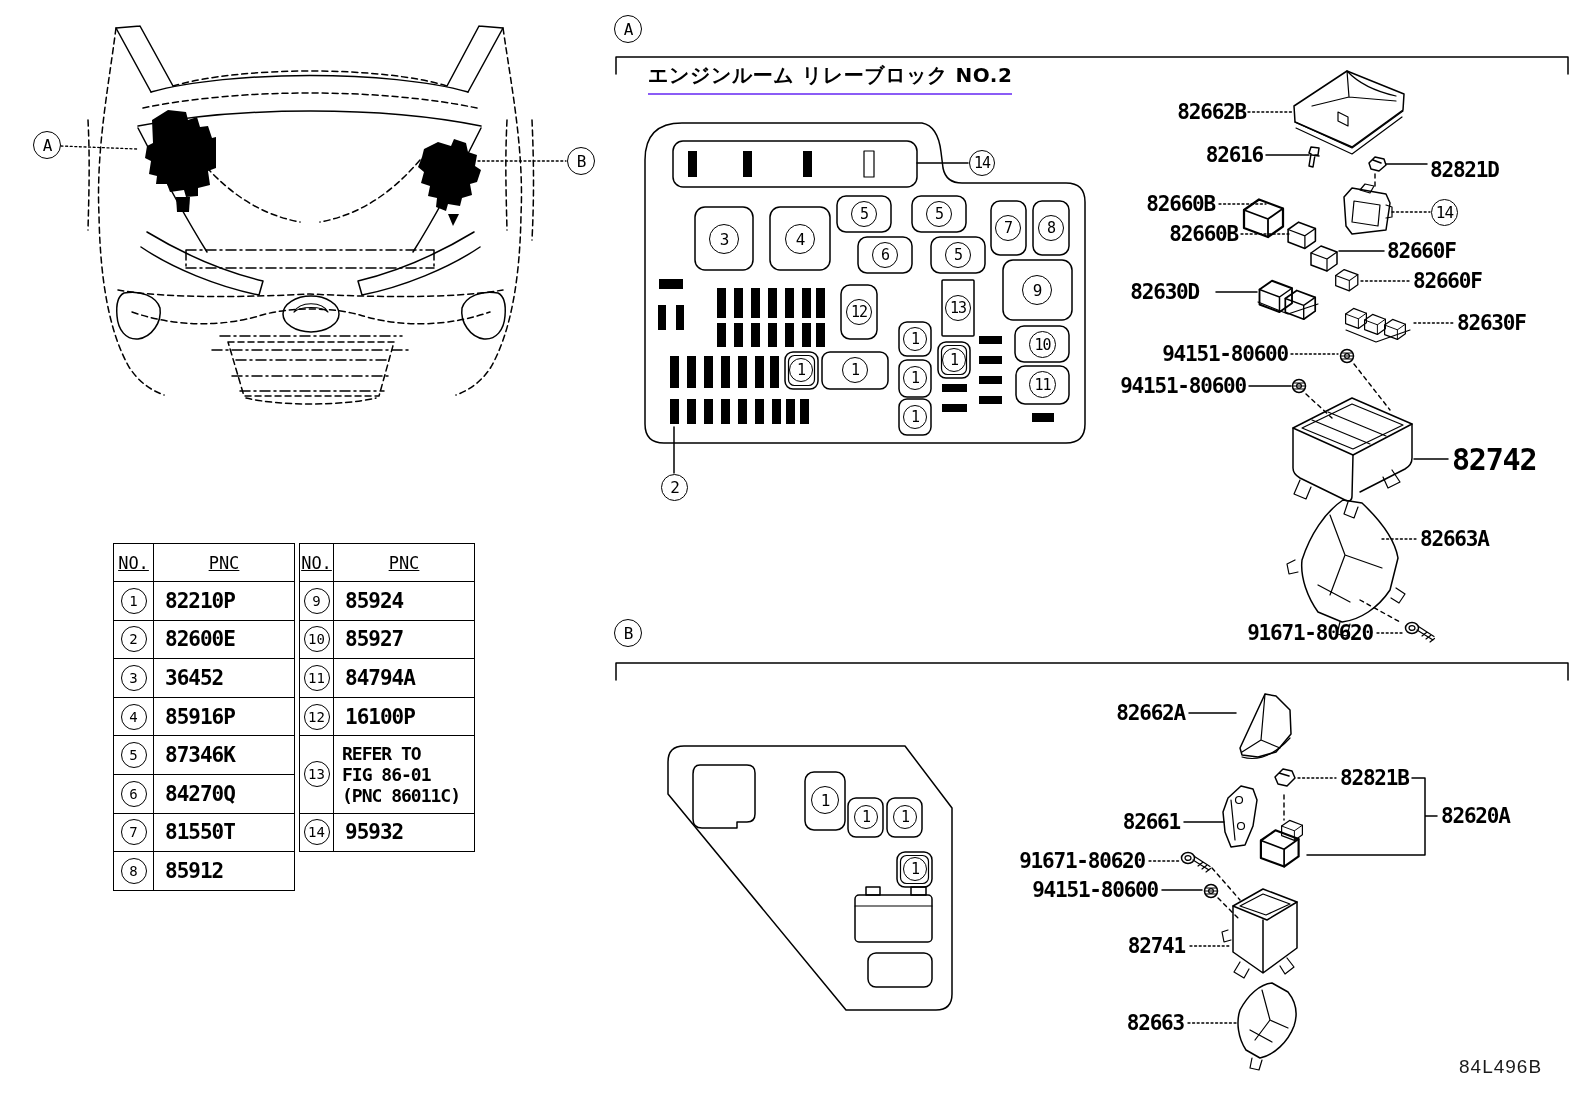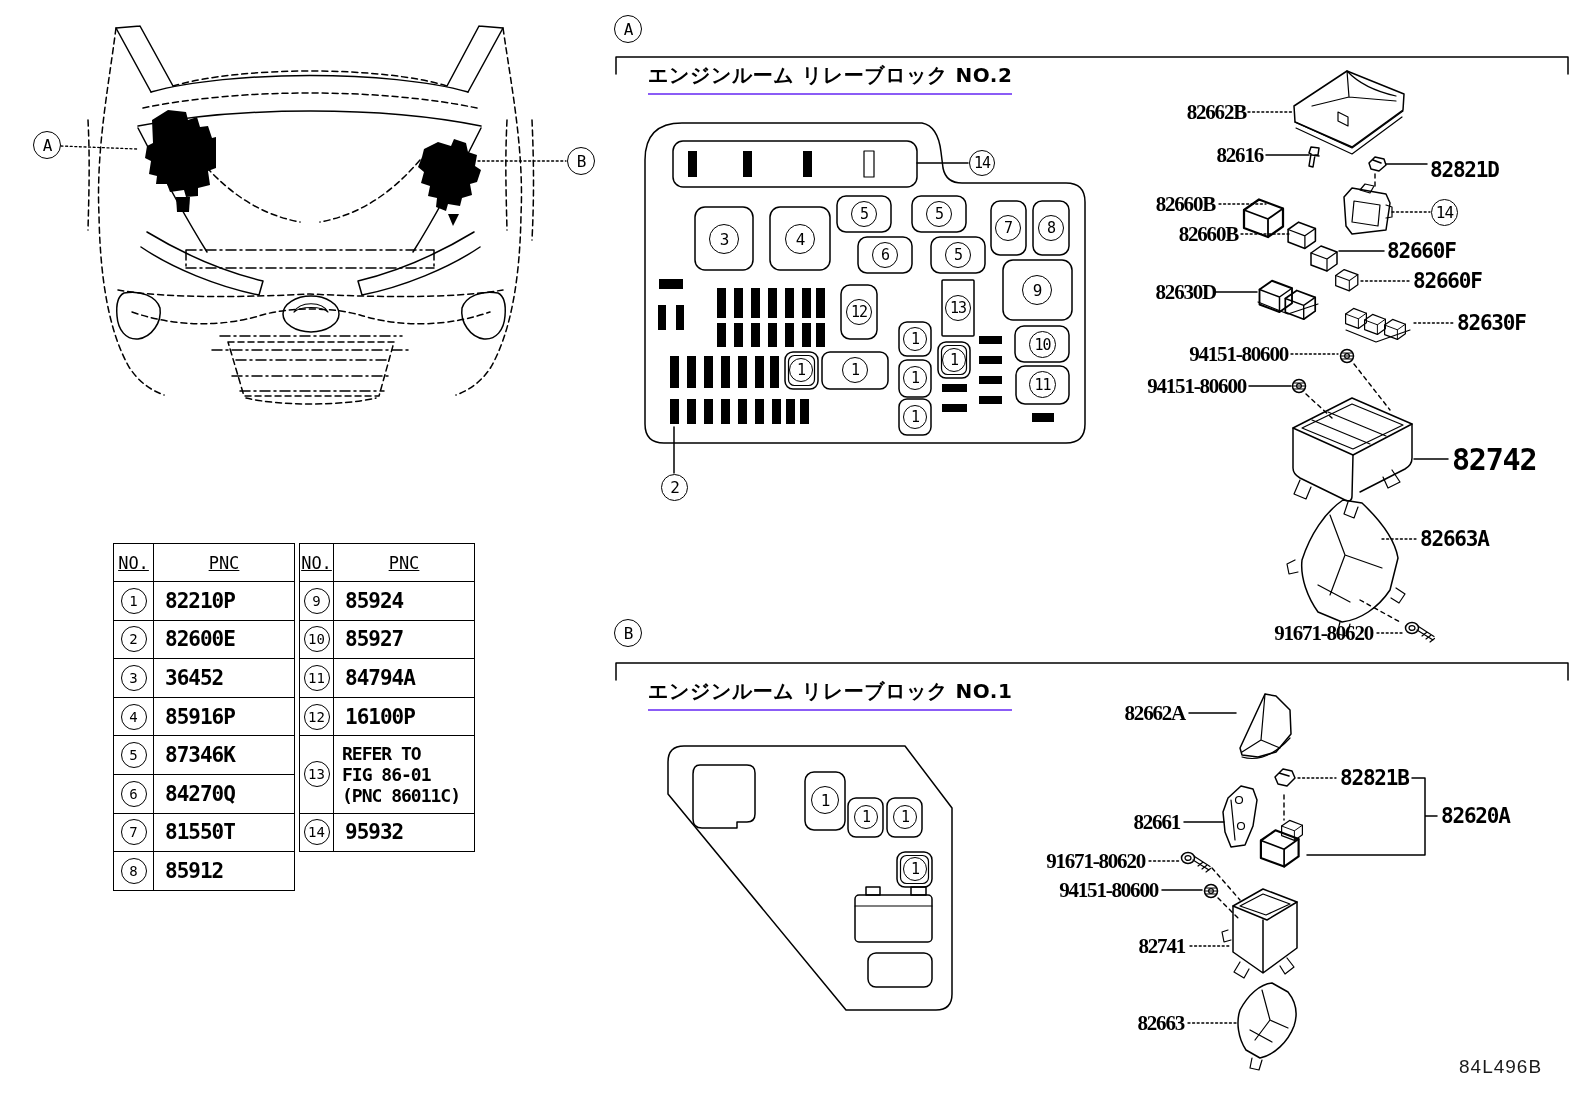--- a/index.html
+++ b/index.html
@@ -9,21 +9,21 @@
   svg.art path, svg.art line, svg.art rect, svg.art circle, svg.art ellipse, svg.art polyline{
       fill:none;stroke:#000;stroke-width:1.5;stroke-linecap:round;stroke-linejoin:round;}
   svg.art .fill{fill:#000;stroke:none;}
   svg.art .thin{stroke-width:1.2;}
   svg.art .dash{stroke-dasharray:6 4;}
   svg.art .dashdot{stroke-dasharray:10 4 2 4;}
   svg.art .dot{stroke-dasharray:2 2.6;stroke-width:1.3;}
   svg.art .dashv{stroke-dasharray:4 4;stroke-width:1.4;}
   .plabel{position:absolute;font:700 21px "DejaVu Sans Mono",monospace;letter-spacing:-1.2px;
           white-space:nowrap;transform:translateY(-50%);}
-  .plabel.ral{transform:translateY(-50%);text-align:center;font-family:Liberation Serif, serif;}
+  .plabel.ral{transform:translateY(-50%);text-align:center;}
   .badge{position:absolute;border:1.7px solid #000;border-radius:50%;background:#fff;
          display:flex;align-items:center;justify-content:center;box-sizing:border-box;
          font:400 15px "DejaVu Sans Mono",monospace;letter-spacing:-1px;}
   .badge.big{font-size:16px;}
   .jtitle{position:absolute;font:700 20px "DejaVu Sans","Liberation Sans",sans-serif;
           border-bottom:2px solid #8b5cf6;padding-bottom:4px;white-space:nowrap;letter-spacing:0.5px;}
   .ptable{position:absolute;border-collapse:collapse;table-layout:fixed;}
   .ptable td{border:1.8px solid #000;padding:0;vertical-align:middle;box-sizing:border-box;}
   .ptable td.no{text-align:center;}
   .ptable td.pnc{font:700 21px "DejaVu Sans Mono",monospace;letter-spacing:-1px;padding-left:11px;}
@@ -330,21 +330,20 @@
     <line class="dot" x1="1188" y1="1023" x2="1238" y2="1023"></line>
   </g>
 </svg>
 
 <div class="badge big" style="left:33px;top:131px;width:28px;height:28px;">A</div>
 <div class="badge big" style="left:567px;top:147px;width:28px;height:28px;">B</div>
 <div class="badge big" style="left:614px;top:15px;width:28px;height:28px;">A</div>
 <div class="badge big" style="left:614px;top:619px;width:28px;height:28px;">B</div>
 
 <div class="jtitle" style="left:648px;top:62px;">エンジンルーム リレーブロック NO.2</div>
-<div class="jtitle" style="left:648px;top:678px;">エンジンルーム リレーブロック NO.1</div>
 
 <div class="badge" style="left:969px;top:150px;width:26px;height:26px;">14</div>
 <div class="badge big" style="left:709px;top:224px;width:30px;height:30px;">3</div>
 <div class="badge big" style="left:785px;top:224px;width:30px;height:30px;">4</div>
 <div class="badge" style="left:851px;top:201px;width:26px;height:26px;">5</div>
 <div class="badge" style="left:926px;top:201px;width:26px;height:26px;">5</div>
 <div class="badge" style="left:872px;top:242px;width:26px;height:26px;">6</div>
 <div class="badge" style="left:945px;top:242px;width:26px;height:26px;">5</div>
 <div class="badge" style="left:995px;top:215px;width:26px;height:26px;">7</div>
 <div class="badge" style="left:1038px;top:215px;width:26px;height:26px;">8</div>
@@ -367,21 +366,21 @@
 <div class="badge" style="left:903px;top:857px;width:24px;height:24px;">1</div>
 
 <div class="plabel ral" style="right:346px;top:112px;">82662B</div>
 <div class="plabel ral" style="right:329px;top:155px;">82616</div>
 <div class="plabel" style="left:1430px;top:164px;margin-top:6px;">82821D</div>
 <div class="plabel ral" style="right:377px;top:204px;">82660B</div>
 <div class="plabel ral" style="right:354px;top:234px;">82660B</div>
 <div class="badge big" style="left:1431px;top:199px;width:27px;height:27px;">14</div>
 <div class="plabel" style="left:1387px;top:251px;">82660F</div>
 <div class="plabel" style="left:1413px;top:281px;">82660F</div>
-<div class="plabel ral" style="right:376px;top:292px;">82630D</div>
+<div class="plabel ral" style="right:393px;top:292px;">82630D</div>
 <div class="plabel" style="left:1457px;top:323px;">82630F</div>
 <div class="plabel ral" style="right:304px;top:354px;">94151-80600</div>
 <div class="plabel ral" style="right:346px;top:386px;">94151-80600</div>
 <div class="plabel" style="left:1452px;top:459px;font-size:30px;">82742</div>
 <div class="plabel" style="left:1420px;top:539px;">82663A</div>
 <div class="plabel ral" style="right:219px;top:633px;">91671-80620</div>
 
 <div class="plabel ral" style="right:407px;top:713px;">82662A</div>
 <div class="plabel" style="left:1340px;top:778px;">82821B</div>
 <div class="plabel" style="left:1441px;top:816px;">82620A</div>

